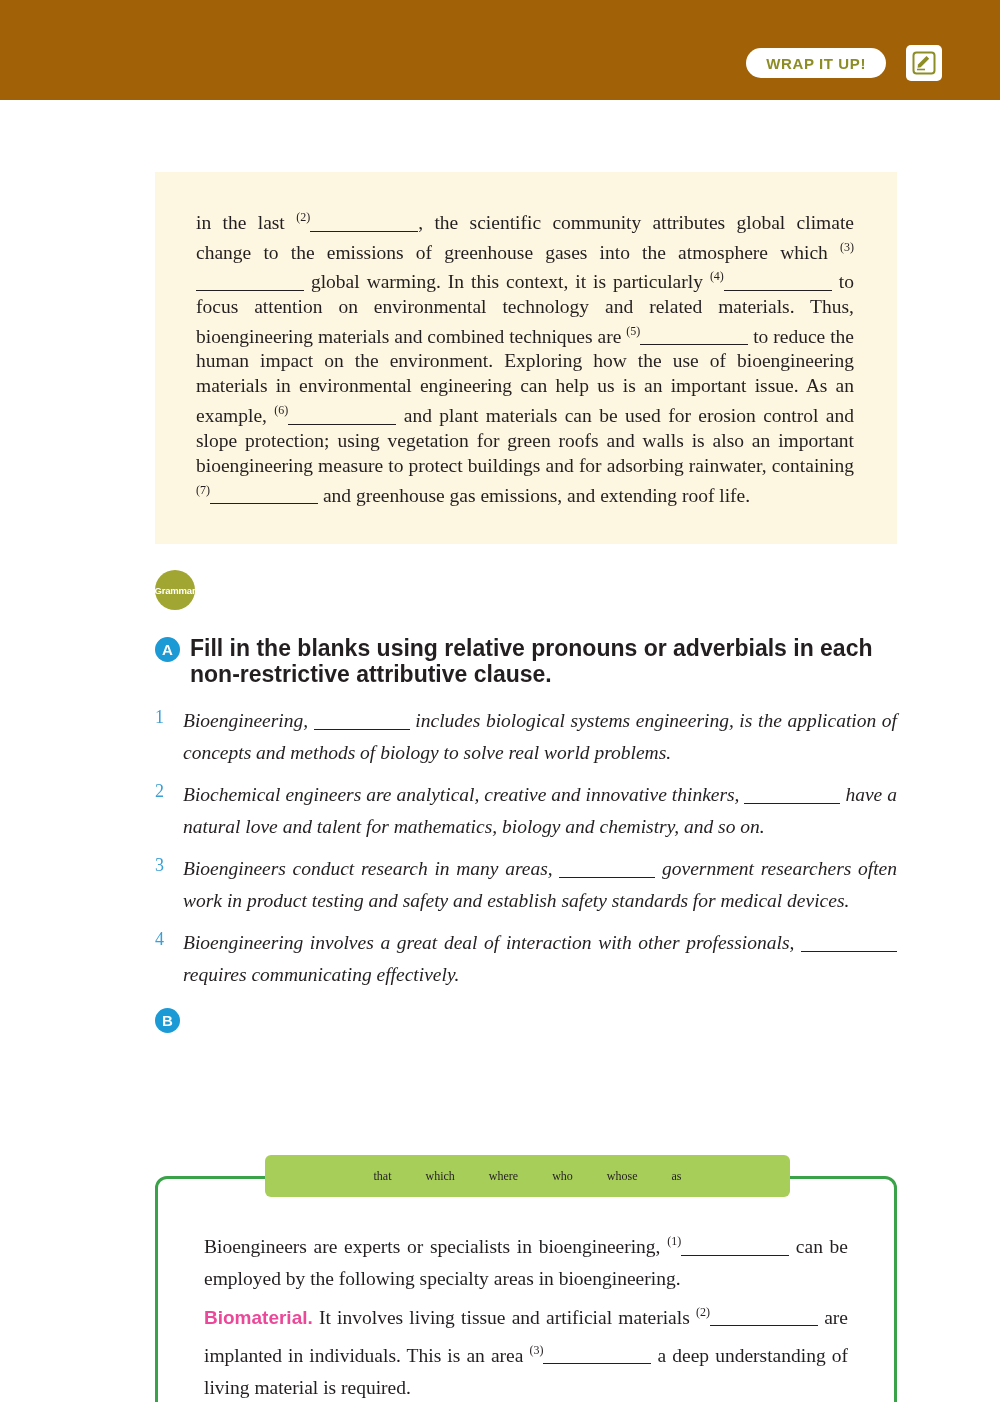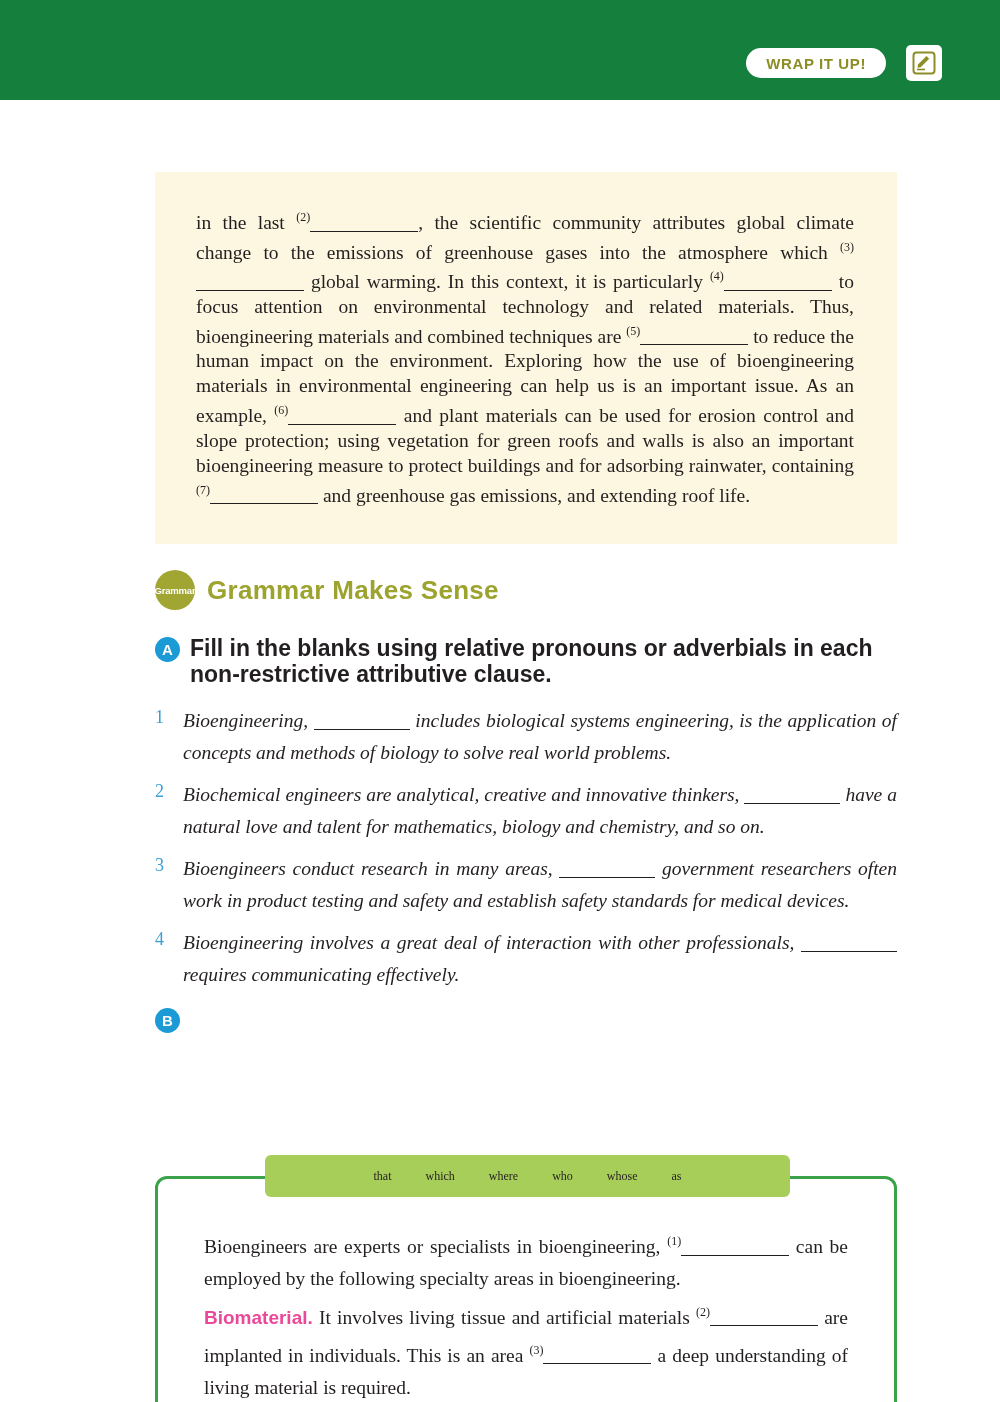--- a/index.html
+++ b/index.html
@@ -13,21 +13,21 @@
     position: relative;
     overflow: hidden;
   }
 
   
   .header-band {
     position: absolute;
     top: 0; left: 0;
     width: 1000px;
     height: 100px;
-    background: #15803d;
+    background: #a16207;
   }
   .wrap-it-up {
     position: absolute;
     right: 114px;
     top: 63px;
     transform: translateY(-50%);
     background: #ffffff;
     color: #8d8d26;
     font-family: "Liberation Sans", sans-serif;
     font-weight: bold;
@@ -218,21 +218,20 @@
 </div>
 
 <div class="page">
 
   <div class="passage-box">
     <p><span>in the last </span><sup>(2)</sup><span class="blank-md"></span><span>, the scientific community attributes global climate change to the emissions of greenhouse gases into the atmosphere which </span><sup>(3)</sup><span class="blank-md"></span><span> global warming. In this context, it is particularly </span><sup>(4)</sup><span class="blank-md"></span><span> to focus attention on environmental technology and related materials. Thus, bioengineering materials and combined techniques are </span><sup>(5)</sup><span class="blank-md"></span><span> to reduce the human impact on the environment. Exploring how the use of bioengineering materials in environmental engineering can help us is an important issue. As an example, </span><sup>(6)</sup><span class="blank-md"></span><span> and plant materials can be used for erosion control and slope protection; using vegetation for green roofs and walls is also an important bioengineering measure to protect buildings and for adsorbing rainwater, containing </span><sup>(7)</sup><span class="blank-md"></span><span> and greenhouse gas emissions, and extending roof life.</span></p>
   </div>
 
   <div class="section-head">
     <div class="grammar-badge">Grammar</div>
-    <div class="section-title">Grammar Makes Sense</div>
   </div>
 
   <div class="task" style="top: 535px;">
     <div class="task-header">
       <div class="letter-badge">A</div>
       <div class="task-instr">Fill in the blanks using relative pronouns or adverbials in each non-restrictive attributive clause.</div>
     </div>
     <ul class="q-list">
       <li class="q-item">
         <div class="q-num">1</div>

